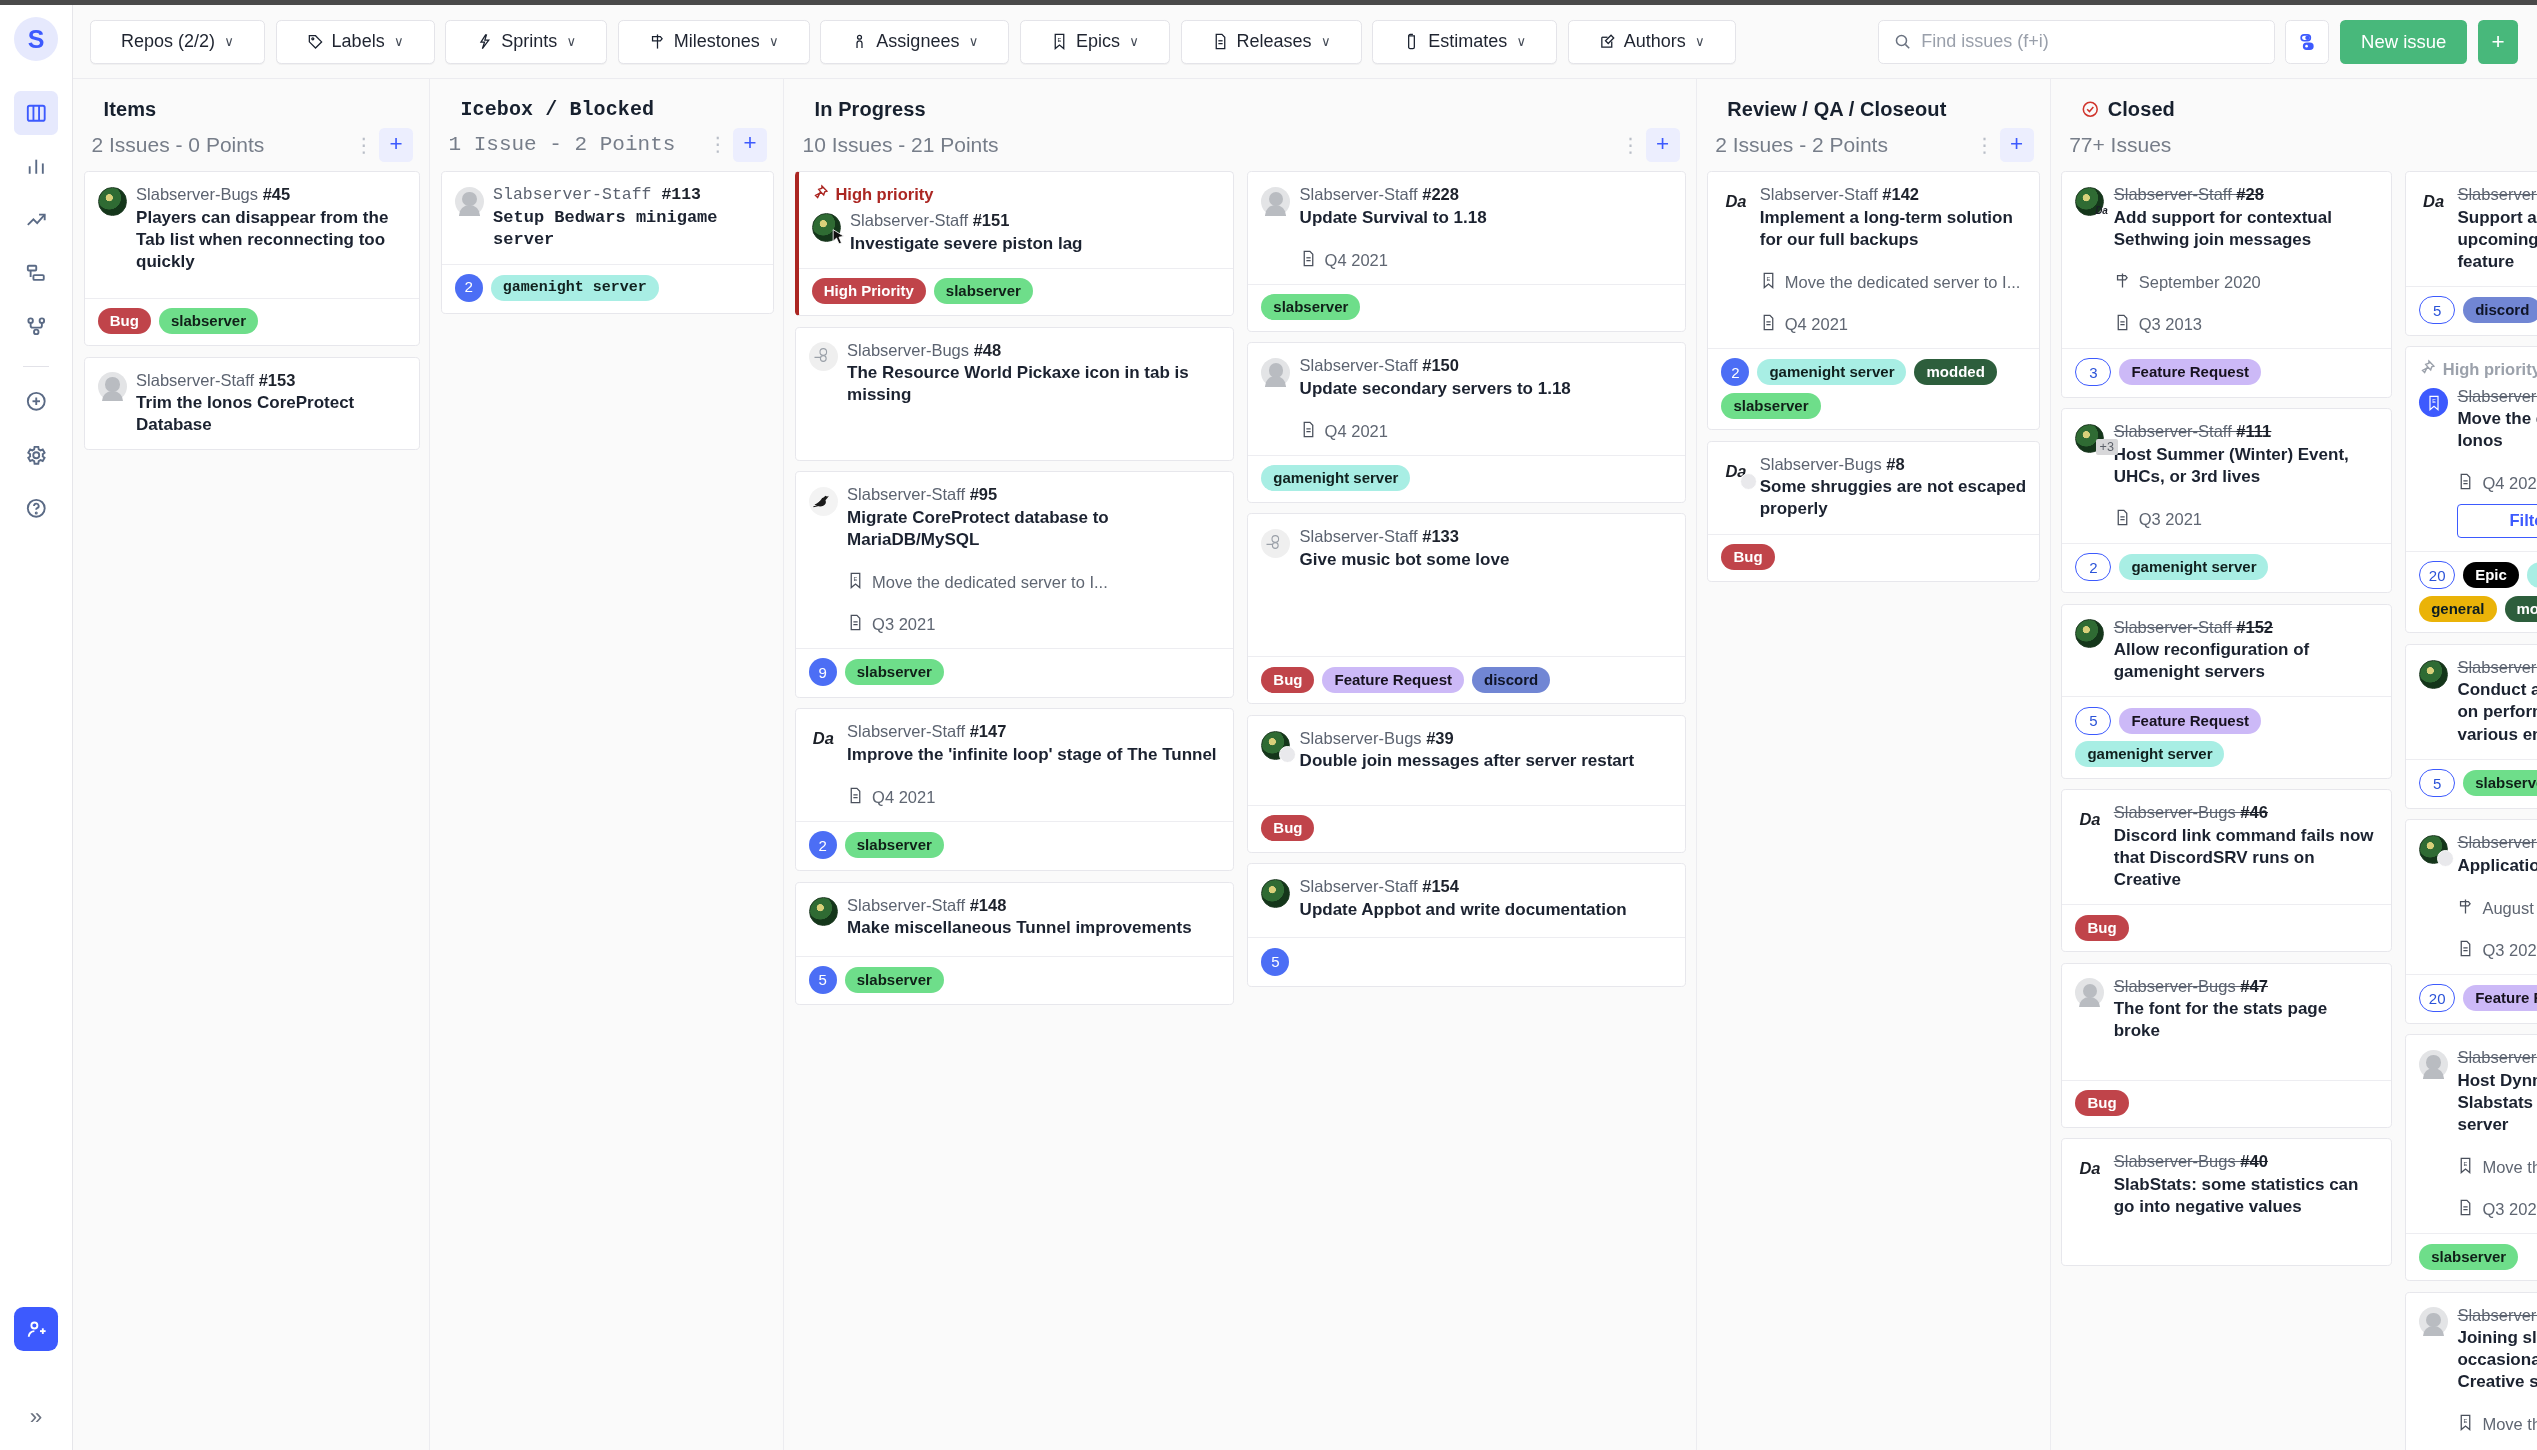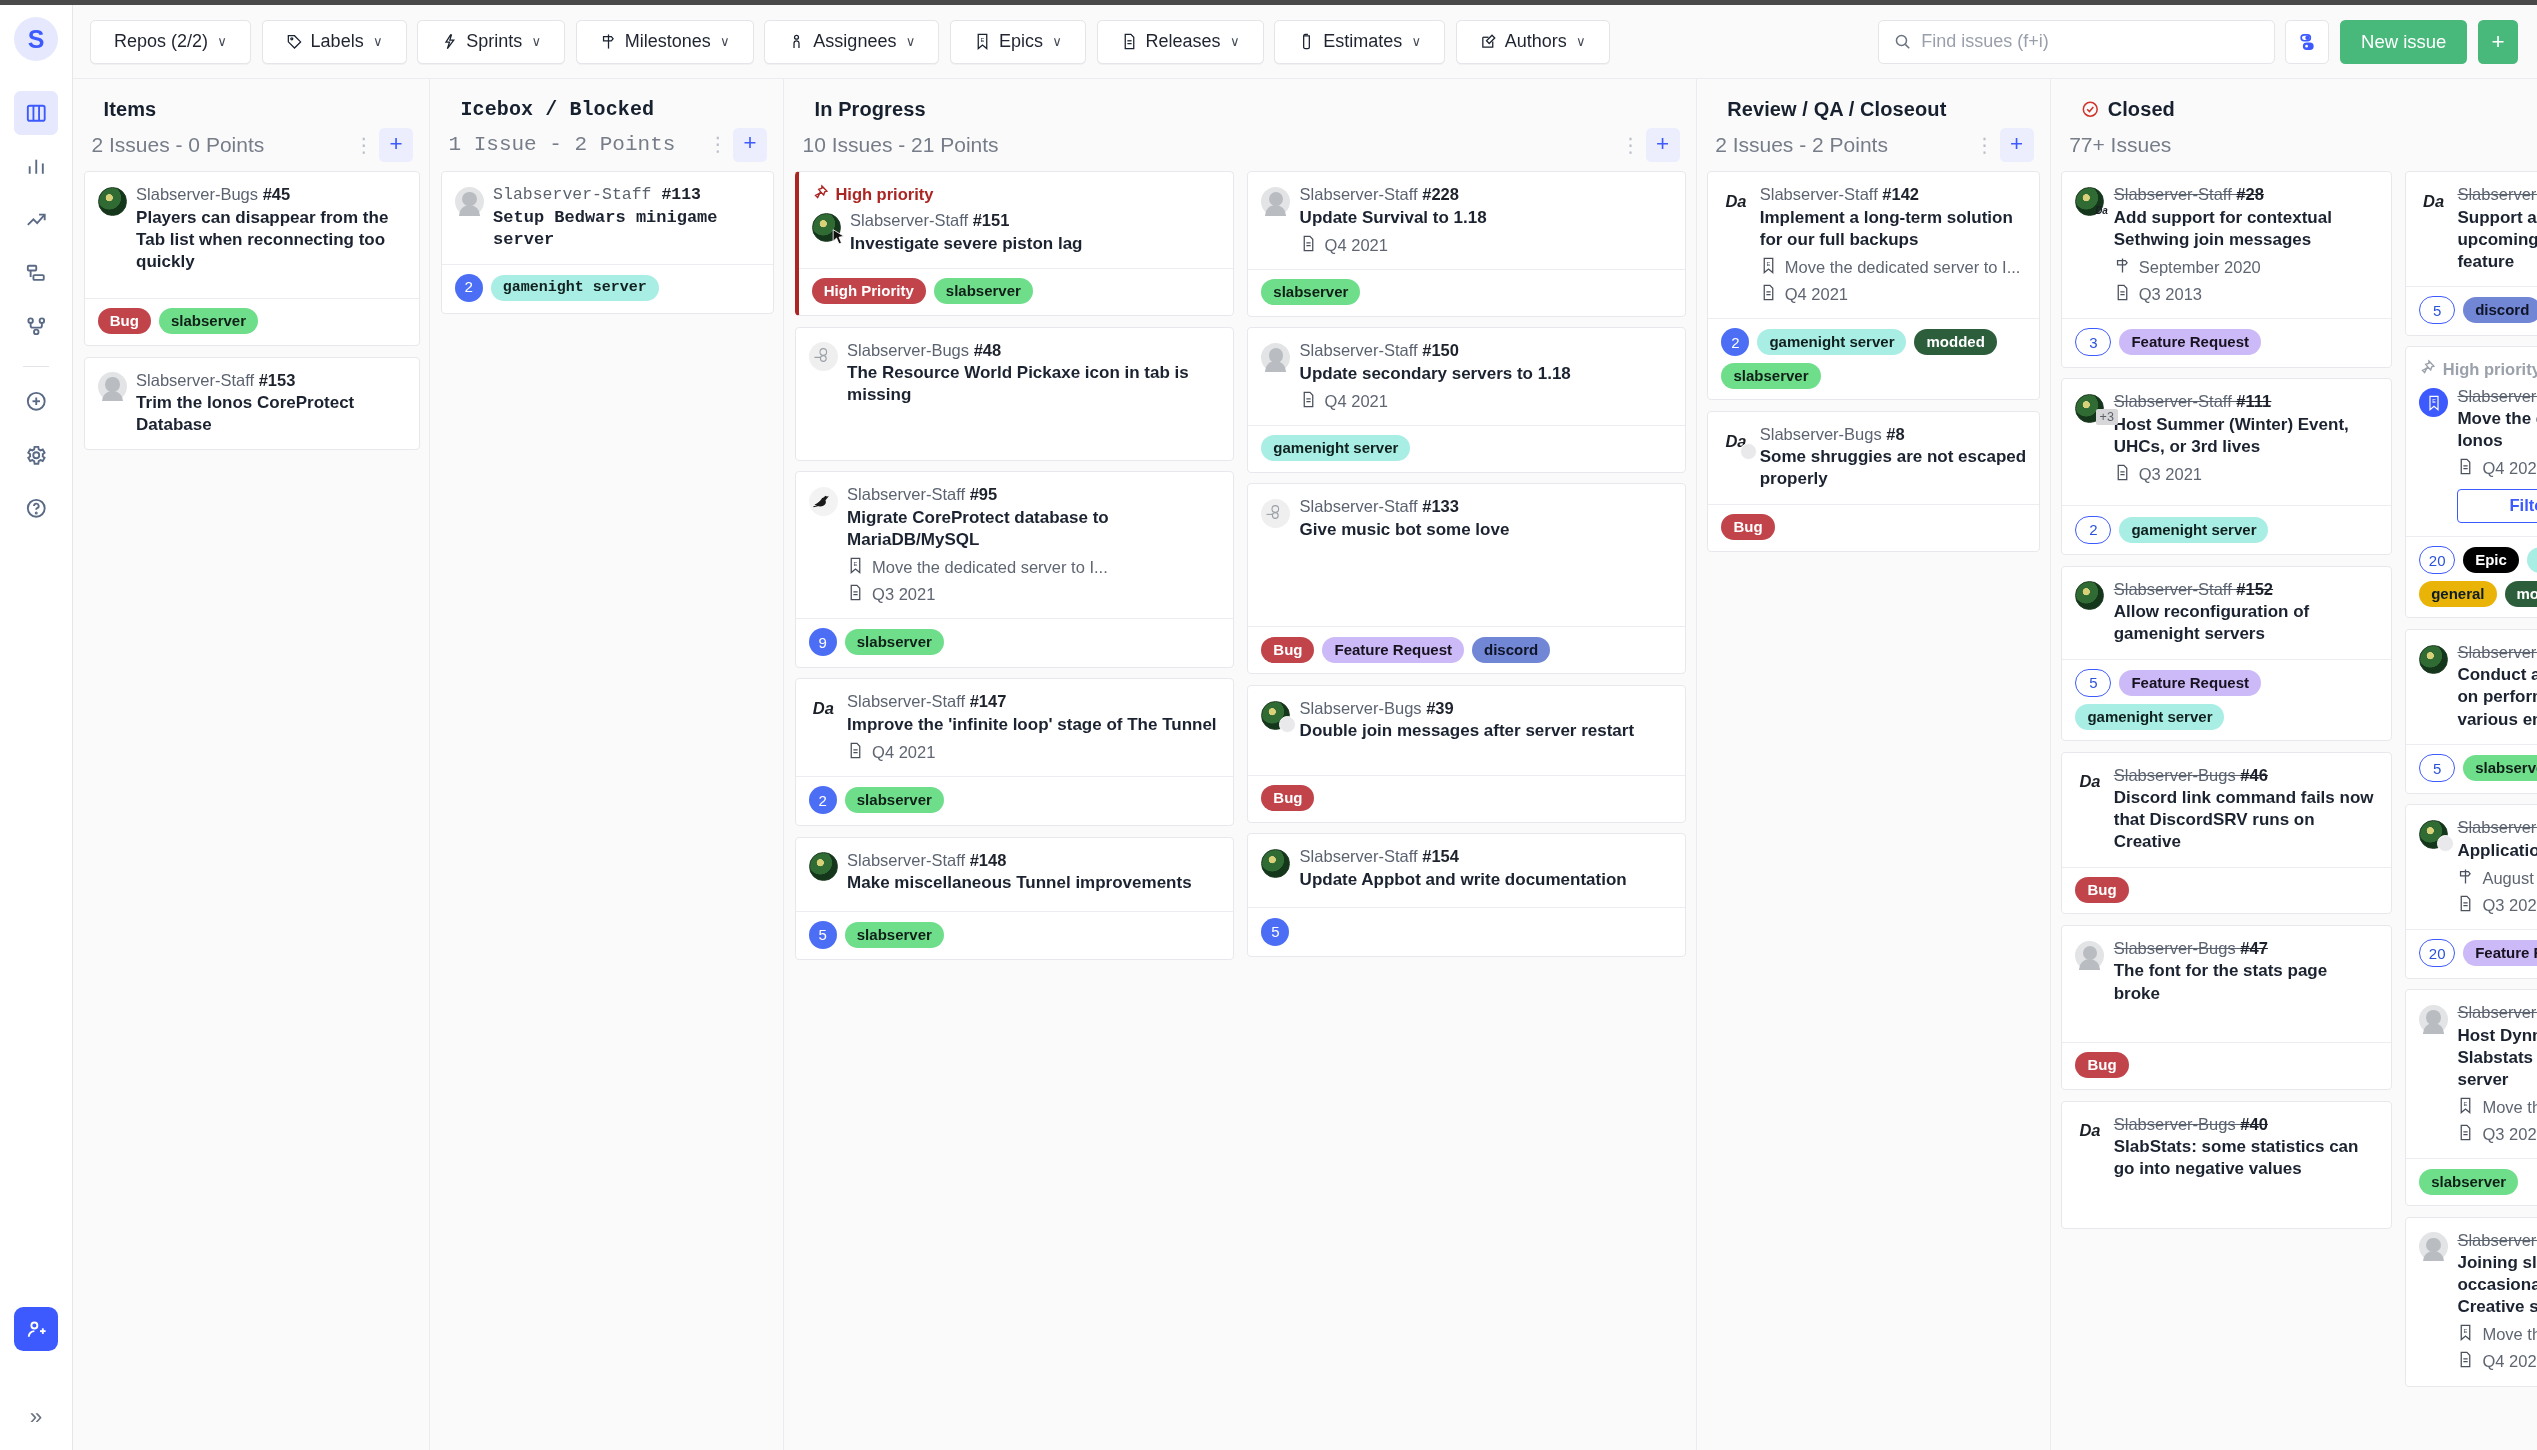--- a/index.html
+++ b/index.html
@@ -48,21 +48,21 @@
   .main { flex: 1; display: flex; flex-direction: column; min-width: 0; background:#fafafa; }
 
   
   .toolbar {
     height: 74px; flex: 0 0 74px; display: flex; align-items: center;
     padding: 0 20px 0 17px; gap: 10.6px; background:#fafafa;
     border-bottom: 0.7px solid #ececf0;
   }
   .fbtn {
     height: 44px; background: #fff; border: 0.7px solid #e4e4e9; border-radius: 5.3px;
-    display: flex; align-items: center; gap: 8px; padding: 0 23px;
+    display: flex; align-items: center; gap: 8px; padding: 0 30px;
     font-size: 18px; color: #1f2430; white-space: nowrap;
     box-shadow: 0 0.7px 0.7px rgba(16,22,26,.04);
   }
   .fbtn .caret { font-size: 13.2px; color: #444b57; margin-left: 1.3px; }
   .fbtn .gi { display:flex; align-items:center; }
   .spacer { flex: 1; }
   .searchbox {
     width: 397px; height: 44px; background:#fff; border:0.7px solid #e4e4e9;
     border-radius: 5.3px; display:flex; align-items:center; gap:9.3px; padding: 0 14.5px;
   }
@@ -148,21 +148,21 @@
     position:absolute; right:-14.5px; bottom:-2.6px; background:#d7d7d9; color:#5b6069;
     font-size:12.6px; padding: 0.7px 4px; border-radius:2px;
   }
   .av.epic { background:#3d5afe; display:flex; align-items:center; justify-content:center; }
 
   .ctext { flex: 1; min-width: 0; }
   .repo { font-size: 16.5px; color:#5c6370; line-height: 1.28; }
   .repo b { color:#1d222c; font-weight:700; }
   .title { font-size: 17px; font-weight: 700; color:#1b2230; line-height: 1.3; margin-top: 1.3px; }
   .closedcard .repo, .closedcard .repo b { text-decoration: line-through; }
-  .metaline { display:flex; align-items:center; gap:8px; margin-top: 6px; font-size: 16.5px; color:#5f6672;text-align:center; }
+  .metaline { display:flex; align-items:center; gap:8px; margin-top: 21px; font-size: 16.5px; color:#5f6672;text-align:center; }
   .metaline .mtxt { white-space: nowrap; overflow:hidden; text-overflow: ellipsis; }
   .epicbtn {
     margin-top: 9.3px; border:0.7px solid #3d5afe; color:#3d5afe; border-radius:4px;
     height: 34px; display:flex; align-items:center; justify-content:center;
     font-size: 16.5px; font-weight:700;
   }
 
   .foot {
     border-top: 0.7px solid #ededf1; padding: 9.3px 13.2px 10.6px 13.2px;
     display:flex; flex-wrap: wrap; align-items:center; gap: 6.6px 8px;

